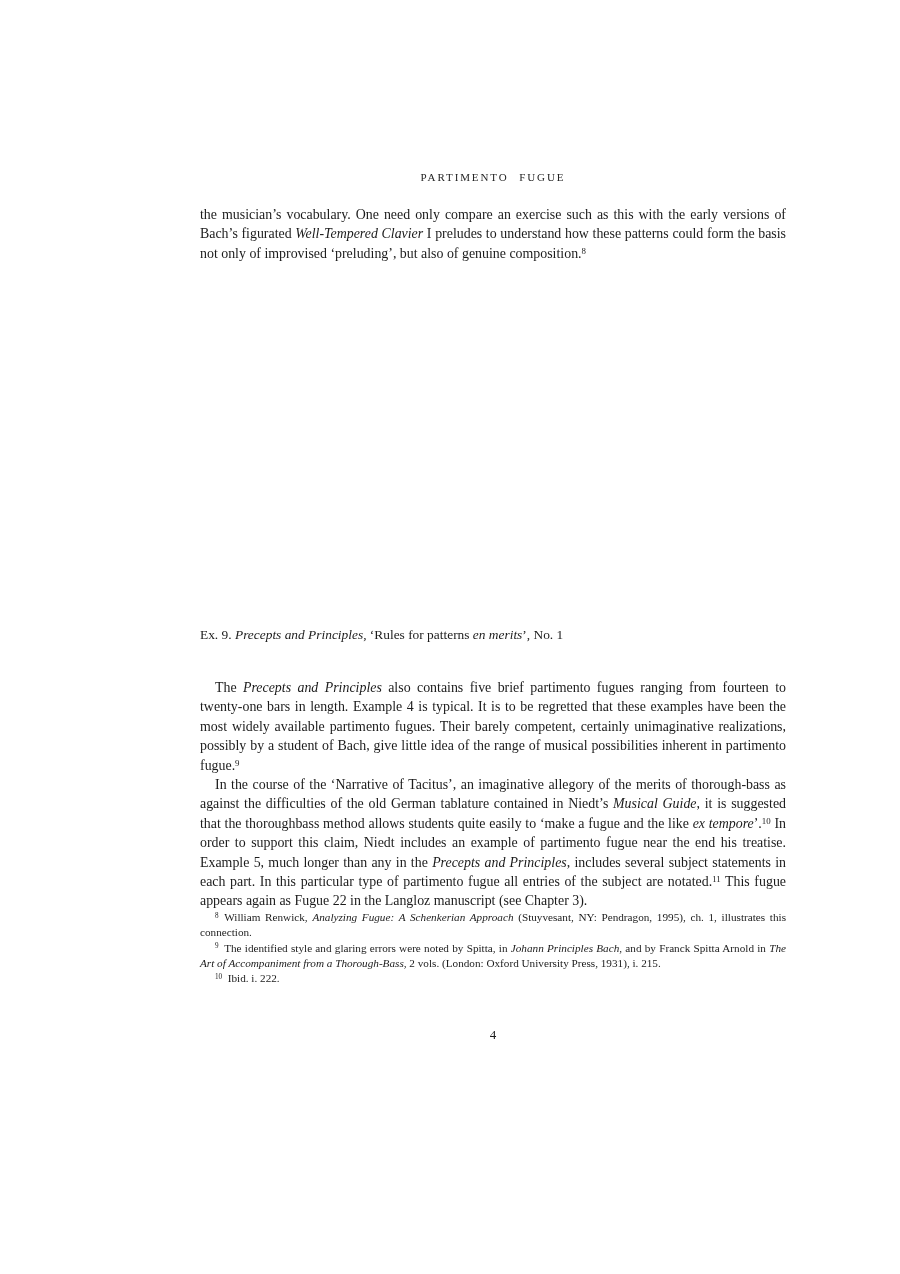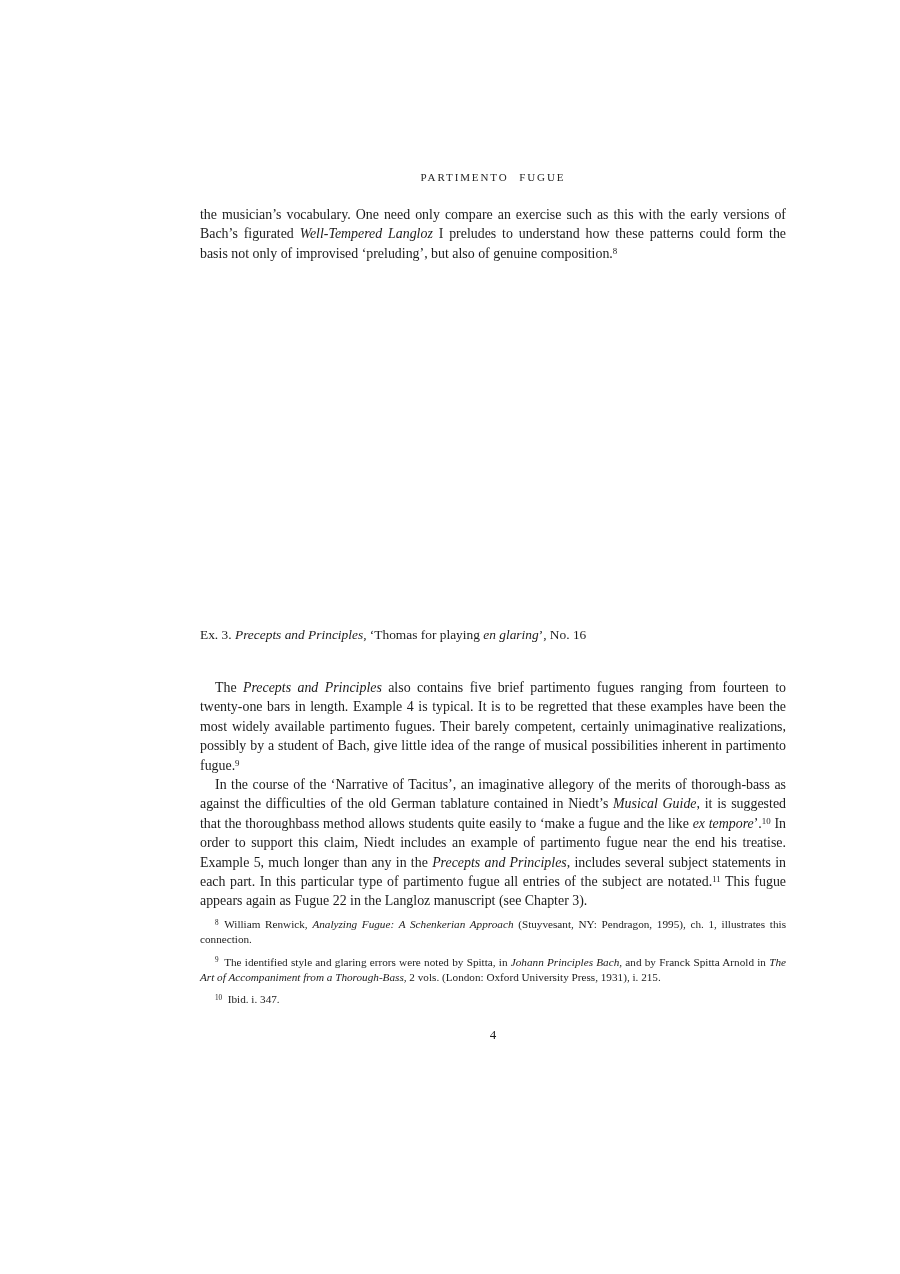--- a/index.html
+++ b/index.html
@@ -49,21 +49,21 @@
     text-align: justify;
     margin-top: 23px;
   }
   .bodytext p { text-indent: 15px; }
   .footnotes {
     top: 910px;
     font-size: 11.2px;
     line-height: 15.3px;
     text-align: justify;
   }
-  .footnotes p { text-indent: 15px; margin-top: 7px; }
+  .footnotes p { text-indent: 15px; }
   .folio {
     top: 1027px;
     text-align: center;
     font-size: 13px;
   }
   i { font-style: italic; }
   sup {
     font-size: 0.64em;
     vertical-align: baseline;
     position: relative;
@@ -71,32 +71,32 @@
     line-height: 0;
   }
 </style>
 </head>
 <body>
 
 <div class="page">
 
   <header class="col running-head">PARTIMENTO FUGUE</header>
 
-  <p class="col intro"><span>the musician’s vocabulary. One need only compare an exercise such as this with the early versions of Bach’s figurated </span><i>Well-Tempered Langloz</i><span> I preludes to understand how these patterns could form the basis not only of improvised ‘preluding’, but also of genuine composition.</span><sup>8</sup></p>
+  <p class="col intro"><span>the musician’s vocabulary. One need only compare an exercise such as this with the early versions of Bach’s figurated </span><i>Well-Tempered Clavier</i><span> I preludes to understand how these patterns could form the basis not only of improvised ‘preluding’, but also of genuine composition.</span><sup>8</sup></p>
 
   <div class="col figure-area"></div>
 
-  <p class="col caption"><span>Ex. 3. </span><i>Precepts and Principles</i><span>, ‘Thomas for playing </span><i>en glaring</i><span>’, No. 16</span></p>
+  <p class="col caption"><span>Ex. 9. </span><i>Precepts and Principles</i><span>, ‘Rules for patterns </span><i>en merits</i><span>’, No. 1</span></p>
 
   <div class="col bodytext">
     <p><span>The </span><i>Precepts and Principles</i><span> also contains five brief partimento fugues ranging from fourteen to twenty-one bars in length. Example 4 is typical. It is to be regretted that these examples have been the most widely available partimento fugues. Their barely competent, certainly unimaginative realizations, possibly by a student of Bach, give little idea of the range of musical possibilities inherent in partimento fugue.</span><sup>9</sup></p>
     <p><span>In the course of the ‘Narrative of Tacitus’, an imaginative allegory of the merits of thorough-bass as against the difficulties of the old German tablature contained in Niedt’s </span><i>Musical Guide</i><span>, it is suggested that the thoroughbass method allows students quite easily to ‘make a fugue and the like </span><i>ex tempore</i><span>’.</span><sup>10</sup><span> In order to support this claim, Niedt includes an example of partimento fugue near the end his treatise. Example 5, much longer than any in the </span><i>Precepts and Principles</i><span>, includes several subject statements in each part. In this particular type of partimento fugue all entries of the subject are notated.</span><sup>11</sup><span> This fugue appears again as Fugue 22 in the Langloz manuscript (see Chapter 3).</span></p>
   </div>
 
   <div class="col footnotes">
     <p><sup>8</sup><span> William Renwick, </span><i>Analyzing Fugue: A Schenkerian Approach</i><span> (Stuyvesant, NY: Pendragon, 1995), ch. 1, illustrates this connection.</span></p>
     <p><sup>9</sup><span> The identified style and glaring errors were noted by Spitta, in </span><i>Johann Principles Bach</i><span>, and by Franck Spitta Arnold in </span><i>The Art of Accompaniment from a Thorough-Bass</i><span>, 2 vols. (London: Oxford University Press, 1931), i. 215.</span></p>
-    <p><sup>10</sup><span> Ibid. i. 347.</span></p>
+    <p><sup>10</sup><span> Ibid. i. 222.</span></p>
   </div>
 
   <div class="col folio">4</div>
 
 </div>
 
 </body></html>

